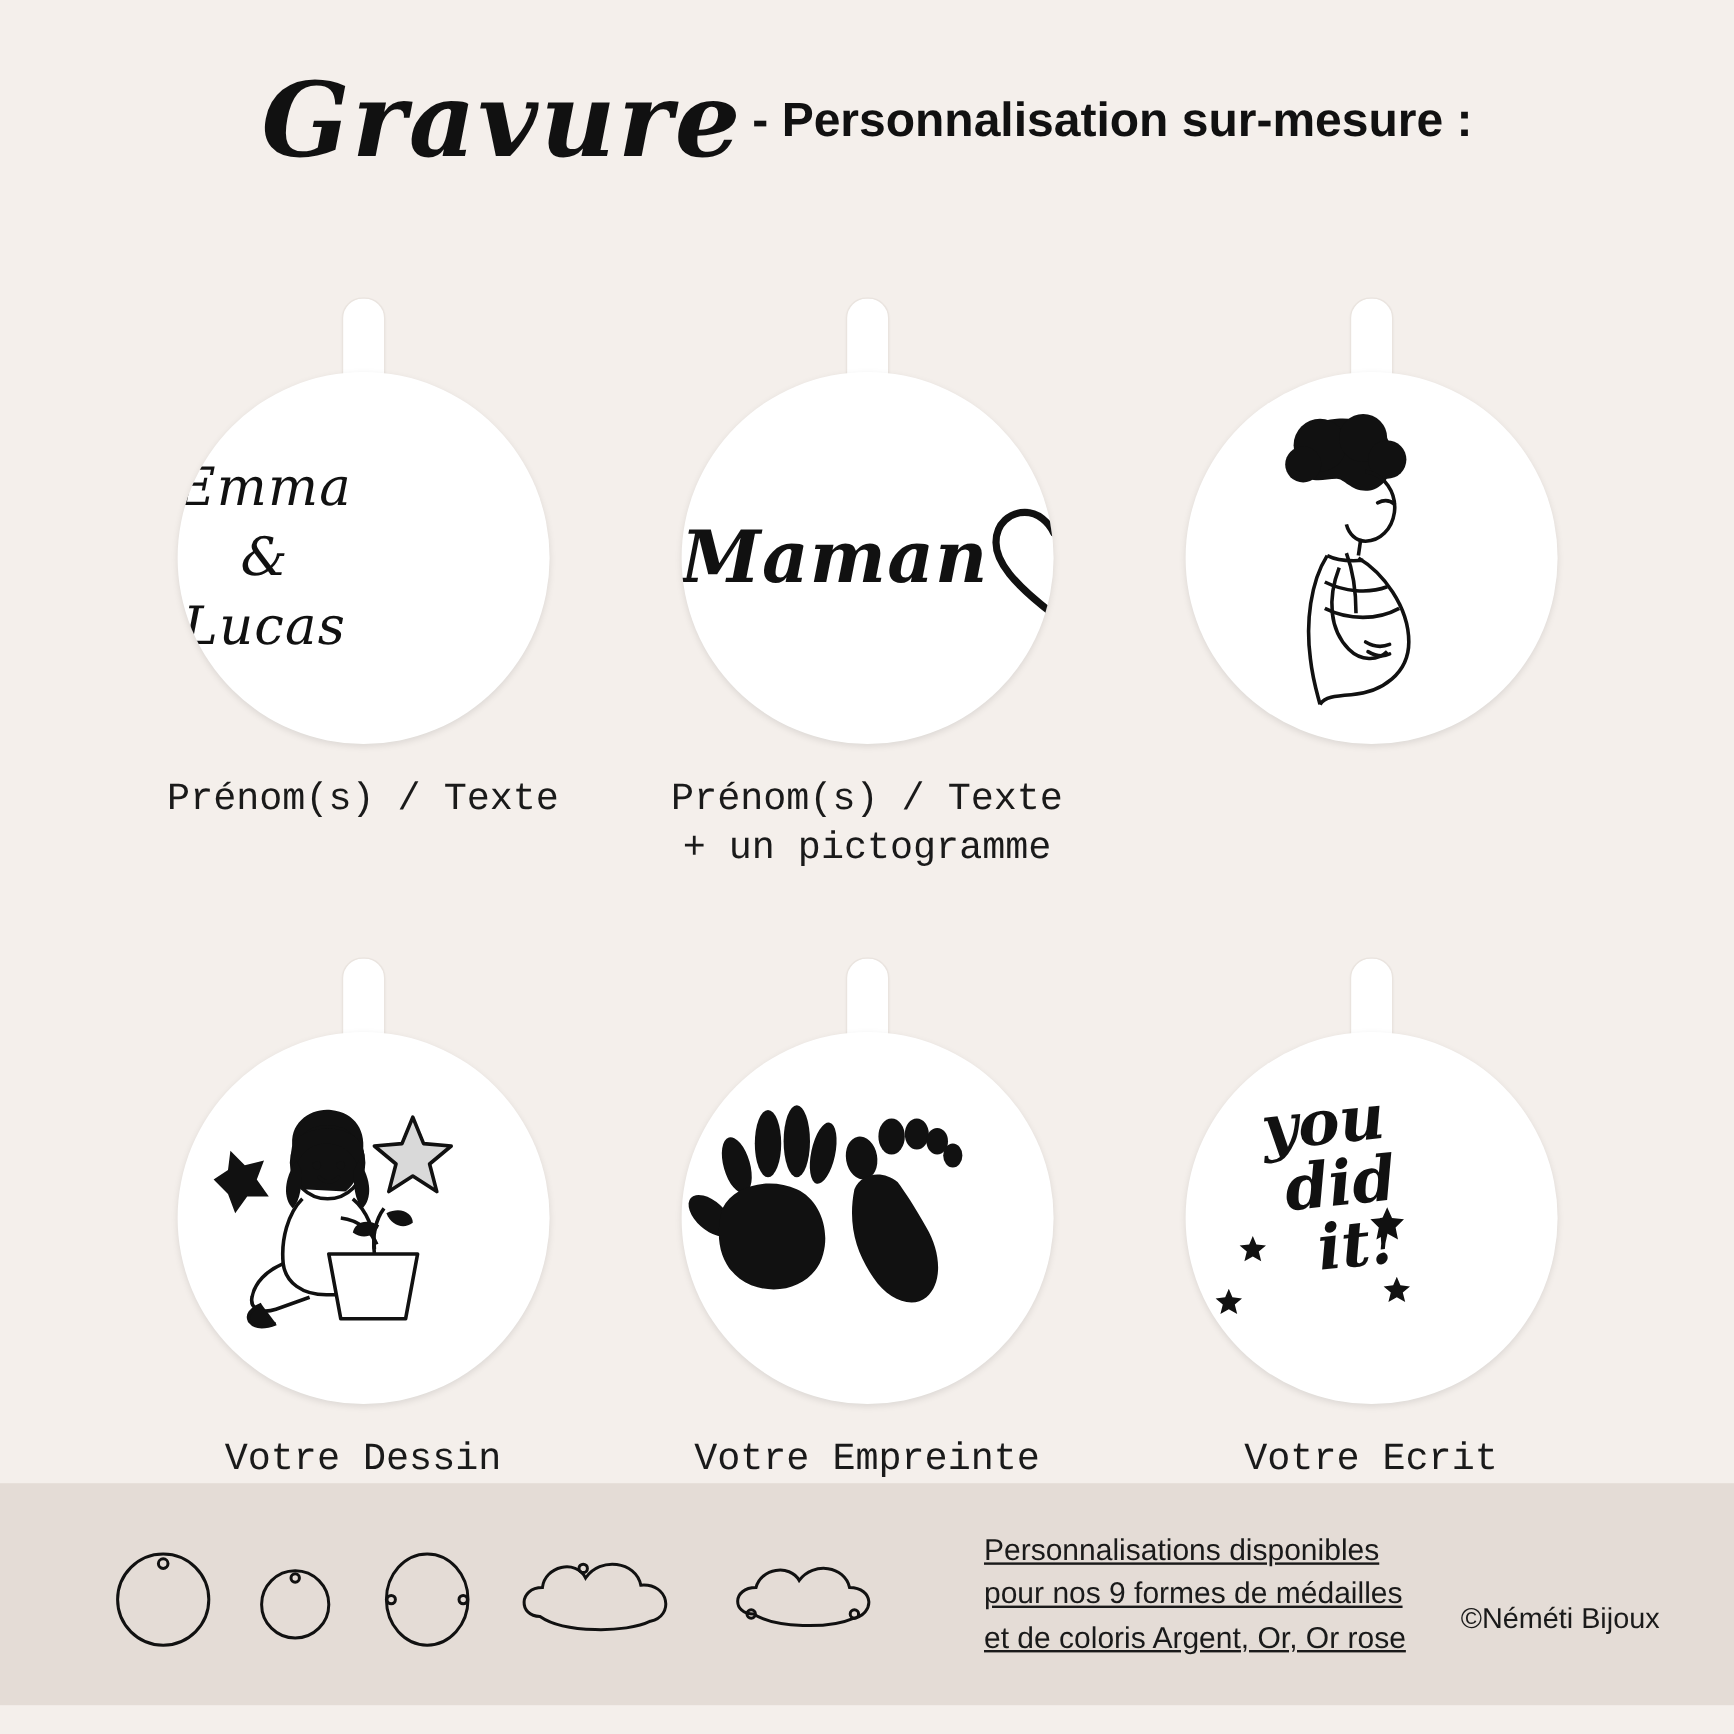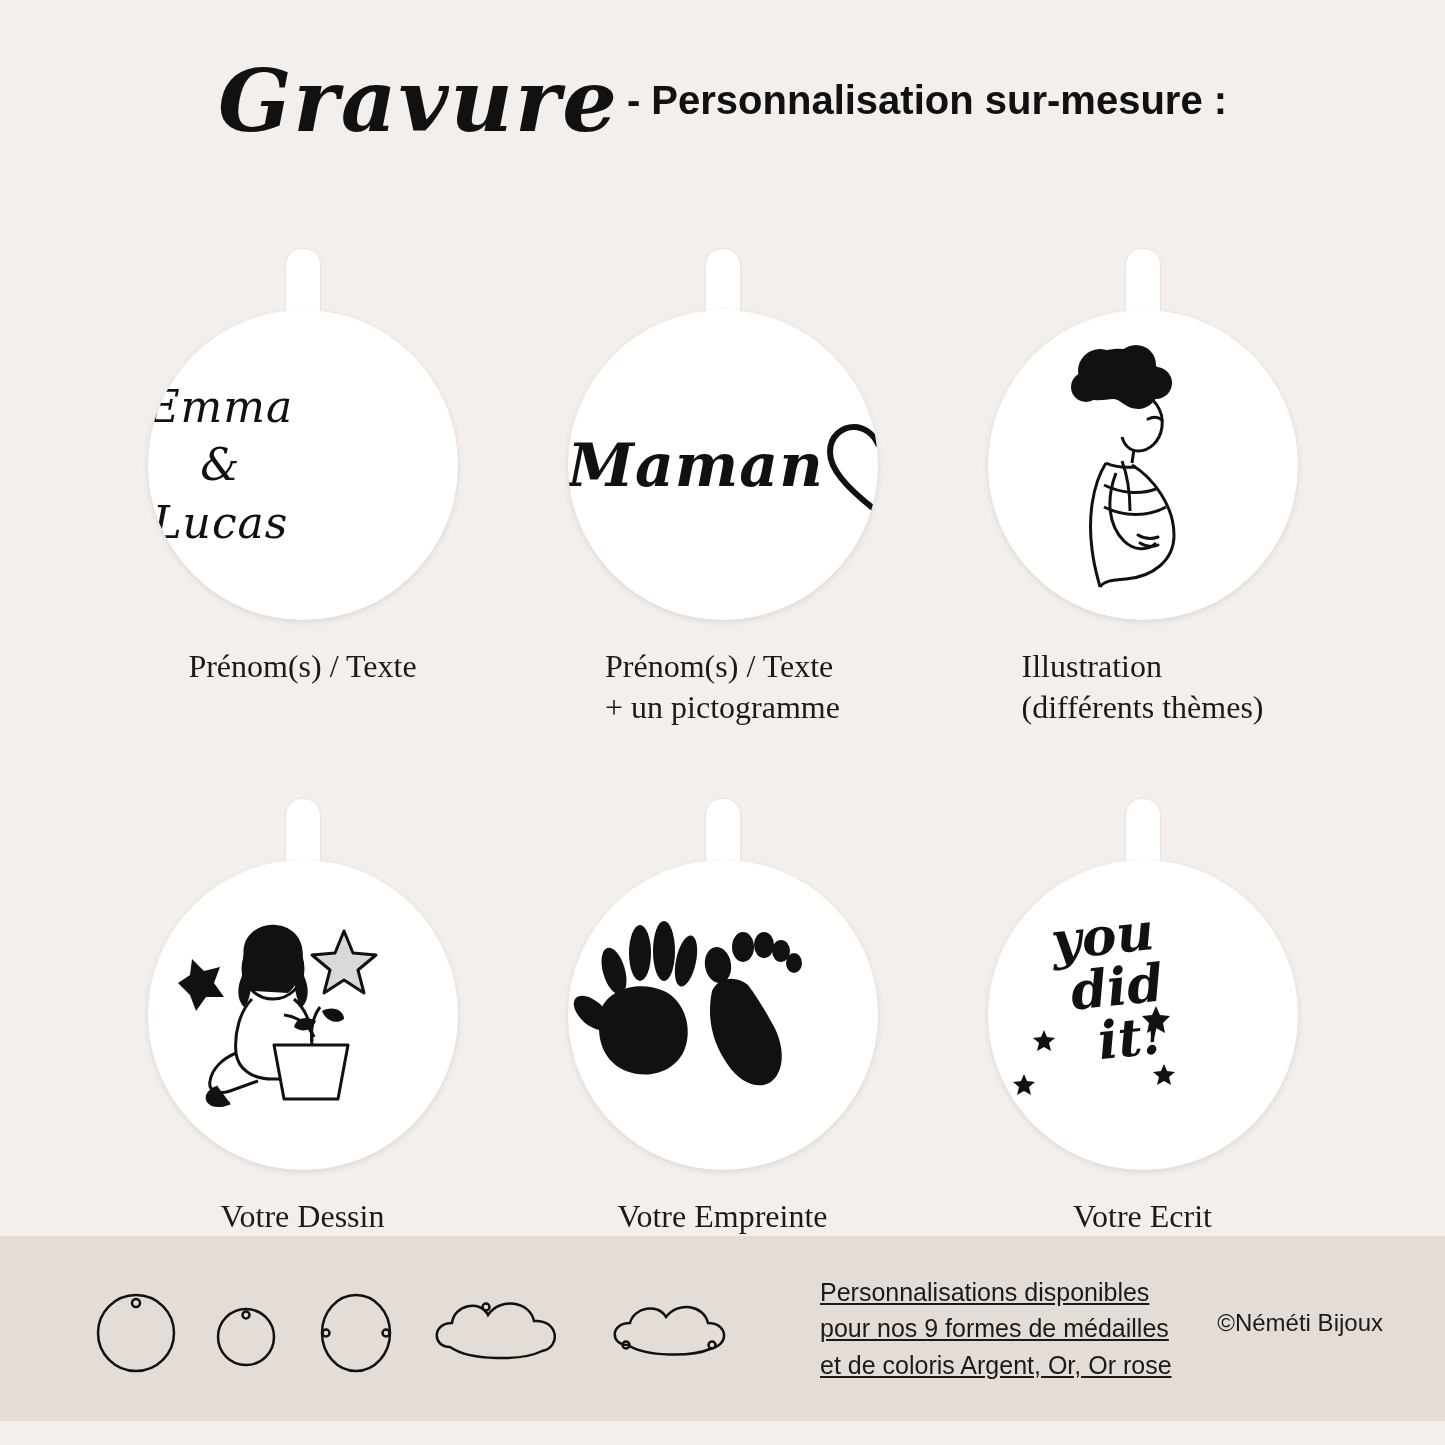--- a/index.html
+++ b/index.html
@@ -99,25 +99,25 @@
     box-shadow: 0 2px 6px rgba(0,0,0,0.10);
     z-index: 2;
     display: flex;
     align-items: center;
     justify-content: flex-start;
     overflow: hidden;
   }
 
   .caption {
     margin-top: 26px;
-    text-align: left;
+    text-align: center;
     font-size: 32px;
     line-height: 1.28;
     color: #1a1a1a;
-    font-family: Liberation Serif, serif;
+    font-family: Liberation Mono, monospace;
   }
 
   
   .eng-names {
     font-family: "DejaVu Serif", serif;
     font-style: italic;
     font-size: 44px;
     line-height: 1.32;
     text-align: center;
     color: #111;
@@ -174,21 +174,21 @@
   .footer-text {
     margin-left: 72px;
     font-size: 25px;
     line-height: 1.45;
     color: #1a1a1a;
     text-decoration: underline;
   }
   .credit {
     position: absolute;
     right: 62px;
-    bottom: 84px;
+    bottom: 57px;
     font-size: 24px;
     color: #1a1a1a;
   }
 </style>
 </head>
 <body>
 
 <div class="page">
 
   <div class="header">
@@ -258,22 +258,20 @@
               <path d="M116 150 C 132 158, 152 160, 168 154" fill="none" stroke="#111" stroke-width="3"></path>
               <path d="M116 172 C 136 182, 160 182, 178 172" fill="none" stroke="#111" stroke-width="3"></path>
 
               <path d="M128 138 C 118 164, 120 190, 136 206 C 146 216, 160 216, 168 208" fill="none" stroke="#111" stroke-width="3"></path>
 
               <path d="M150 200 q 10 6 20 2" fill="none" stroke="#111" stroke-width="3" stroke-linecap="round"></path>
               <path d="M152 208 q 10 6 18 2" fill="none" stroke="#111" stroke-width="3" stroke-linecap="round"></path>
             </svg>
           </div>
         </div>
-        <div class="caption" style="white-space:pre-line">Illustration
-(différents thèmes)</div>
       </div>
 
     </div>
 
     <div class="row row-2">
 
       <div class="cell">
         <div class="medal-wrap">
           <div class="bail"></div>
           <div class="disc">

